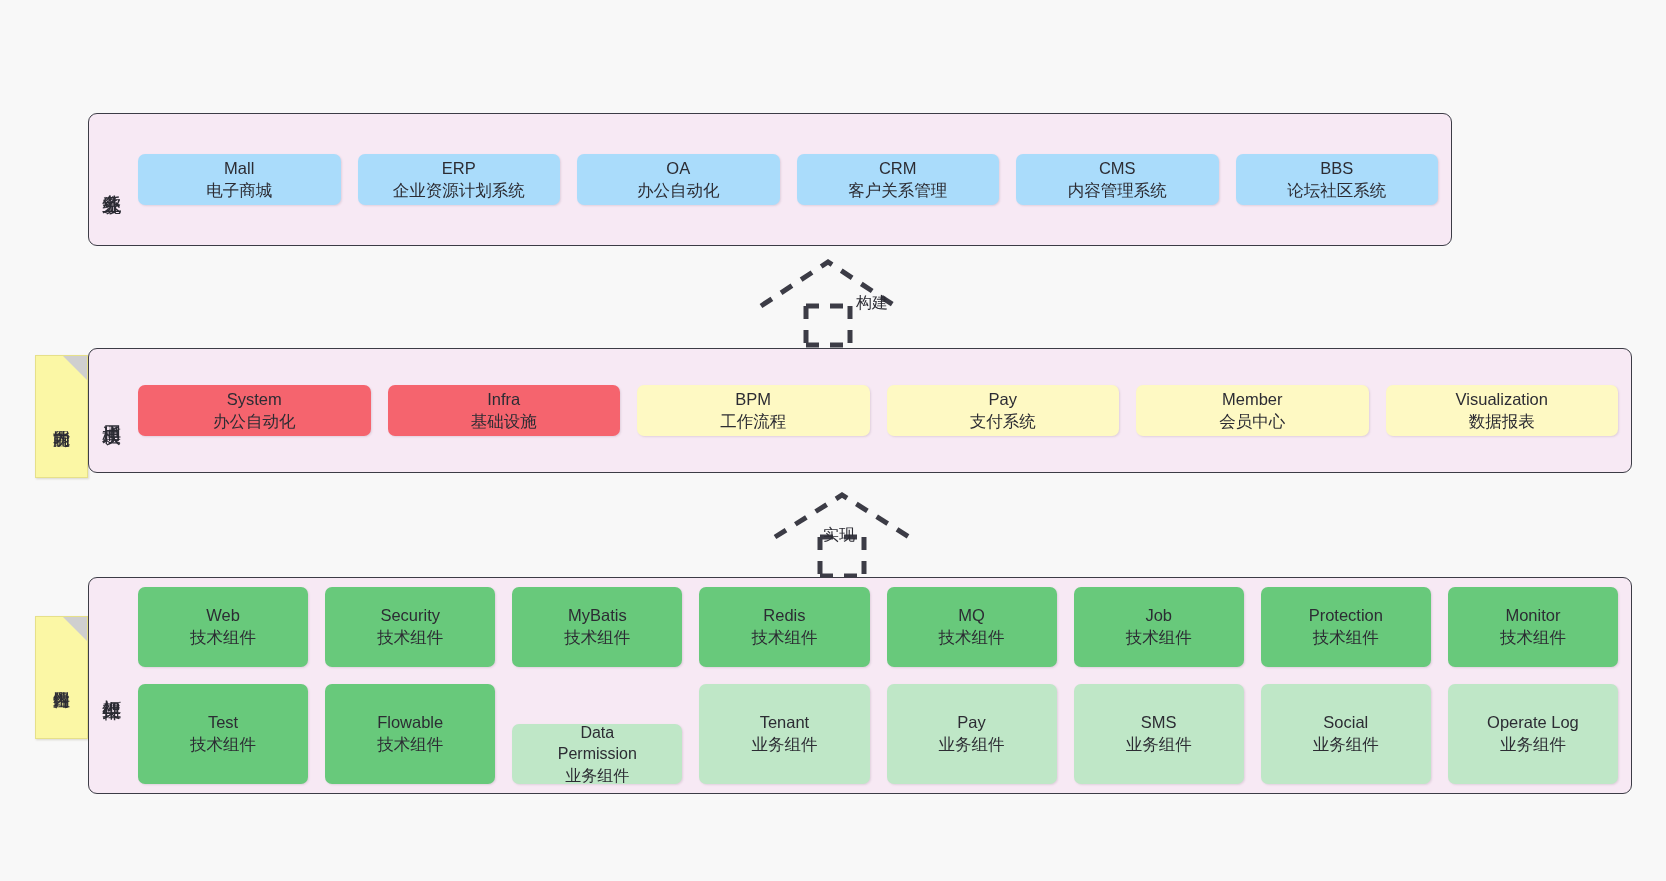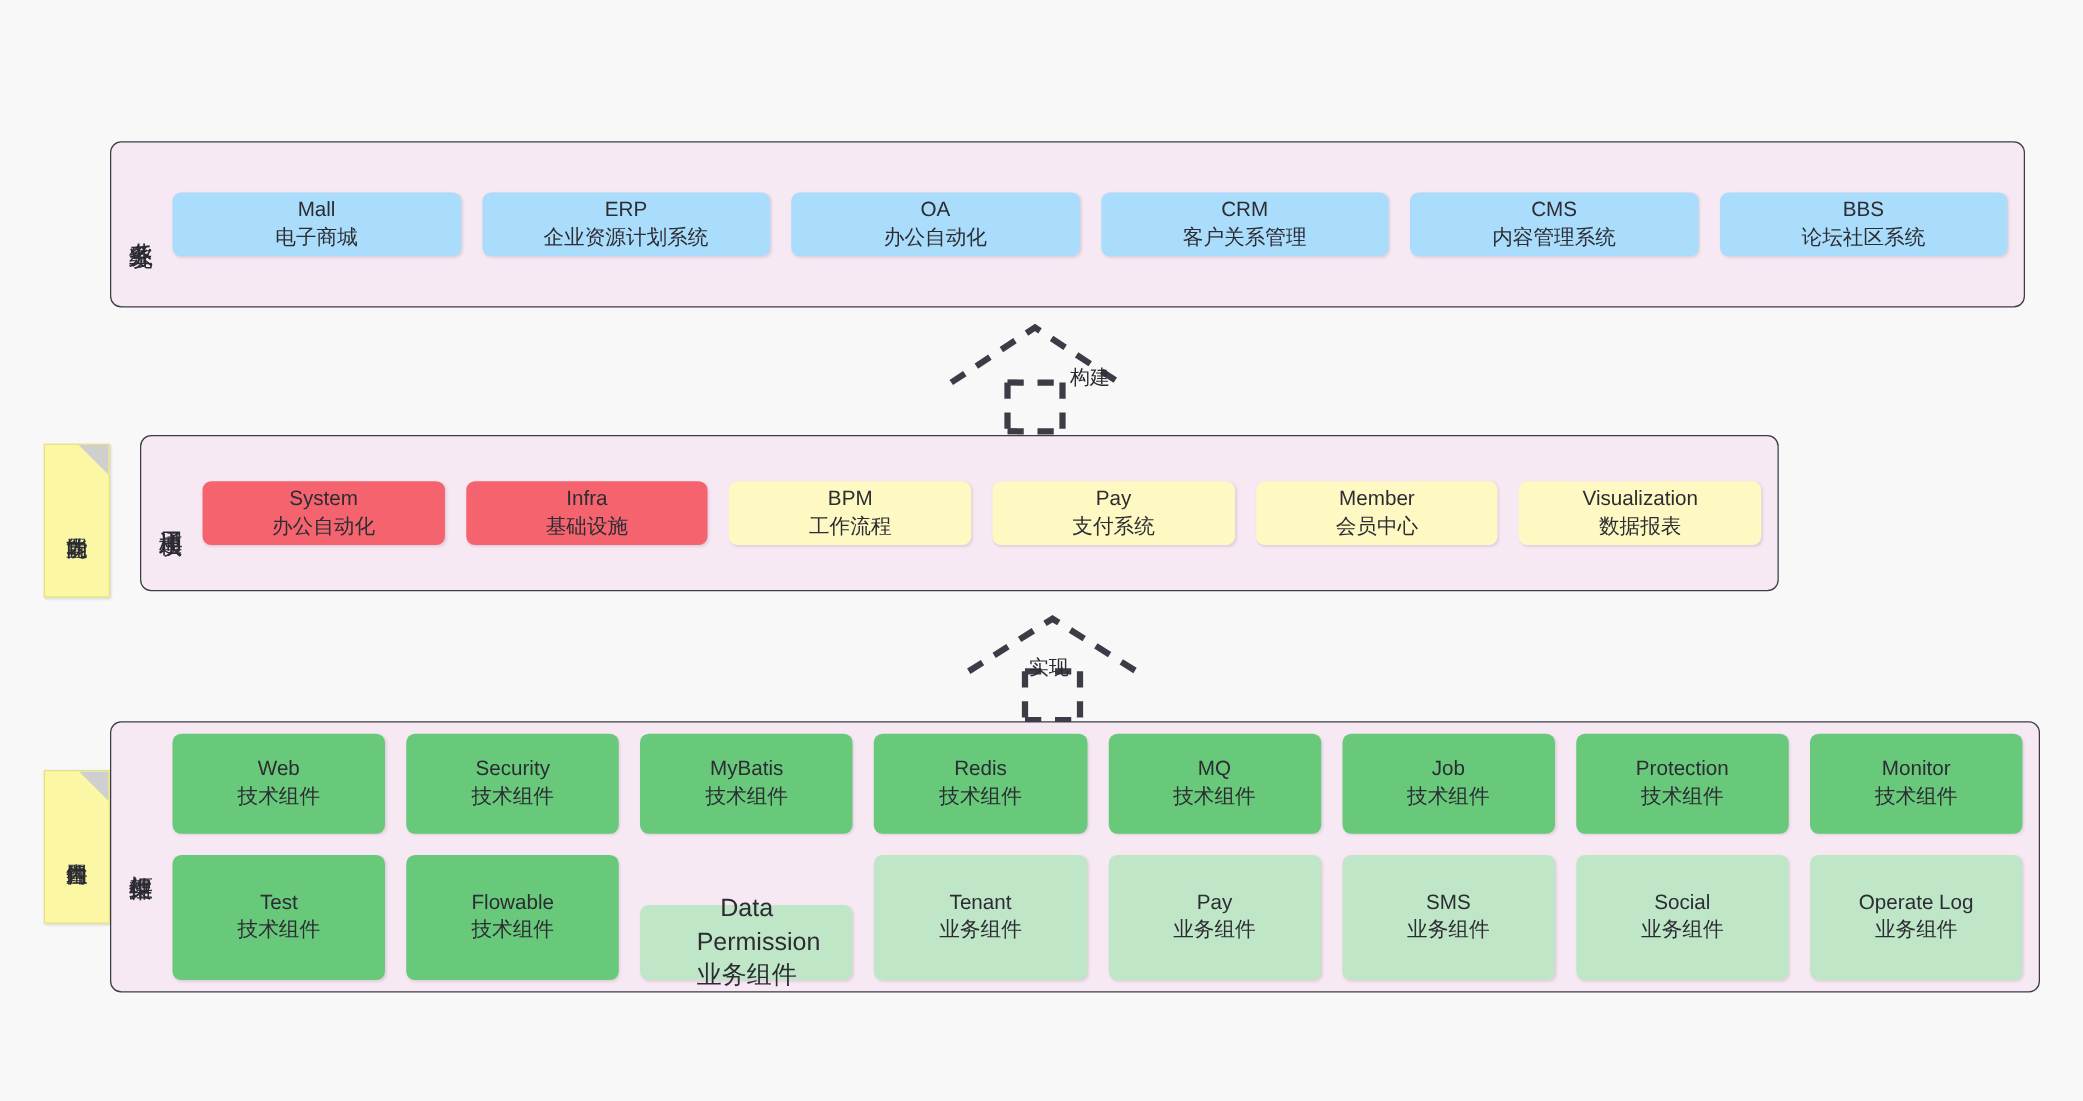--- a/index.html
+++ b/index.html
@@ -124,21 +124,21 @@
     background: transparent;
     white-space: nowrap;
     line-height: 1;
   }
 </style>
 </head>
 <body>
 
 <div class="canvas">
 
-  <div class="layer" id="layer-business" style="left:88px; top:113px; width:1532px; height:133px;">
+  <div class="layer" id="layer-business" style="left:88px; top:113px; width:1364px; height:133px;">
     <div class="layer-title">业务系统</div>
     <div class="layer-body">
       <div class="row">
         <div class="cell c-blue">
           <span class="en">Mall</span>
           <span class="cn">电子商城</span>
         </div>
         <div class="cell c-blue">
           <span class="en">ERP</span>
           <span class="cn">企业资源计划系统</span>
@@ -172,21 +172,21 @@
       <path d="M48 87 L92 87"></path>
     </svg>
   </div>
   <div class="gen-label" style="left:809px; top:295px;margin-left:47px;">构建</div>
 
   <div class="note" style="left:35px; top:355px; width:53px; height:123px;">
     <span class="fold"></span>
     <span>内置功能</span>
   </div>
 
-  <div class="layer" id="layer-common" style="left:88px; top:348px; width:1311px; height:125px;margin-left:24px;">
+  <div class="layer" id="layer-common" style="left:88px; top:348px; width:1544px; height:125px;">
     <div class="layer-title">通用模块</div>
     <div class="layer-body">
       <div class="row">
         <div class="cell c-red">
           <span class="en">System</span>
           <span class="cn">办公自动化</span>
         </div>
         <div class="cell c-red">
           <span class="en">Infra</span>
           <span class="cn">基础设施</span>
@@ -266,21 +266,21 @@
       </div>
       <div class="row" style="height:100px;">
         <div class="cell c-green">
           <span class="en">Test</span>
           <span class="cn">技术组件</span>
         </div>
         <div class="cell c-green">
           <span class="en">Flowable</span>
           <span class="cn">技术组件</span>
         </div>
-        <div class="cell c-greenlight" style="font-size:20px;margin-top:40px;">
+        <div class="cell c-greenlight" style="font-size:16px;margin-top:40px;">
           <span class="en" style="max-width:80px;">Data Permission</span>
           <span class="cn">业务组件</span>
         </div>
         <div class="cell c-greenlight">
           <span class="en">Tenant</span>
           <span class="cn">业务组件</span>
         </div>
         <div class="cell c-greenlight">
           <span class="en">Pay</span>
           <span class="cn">业务组件</span>

